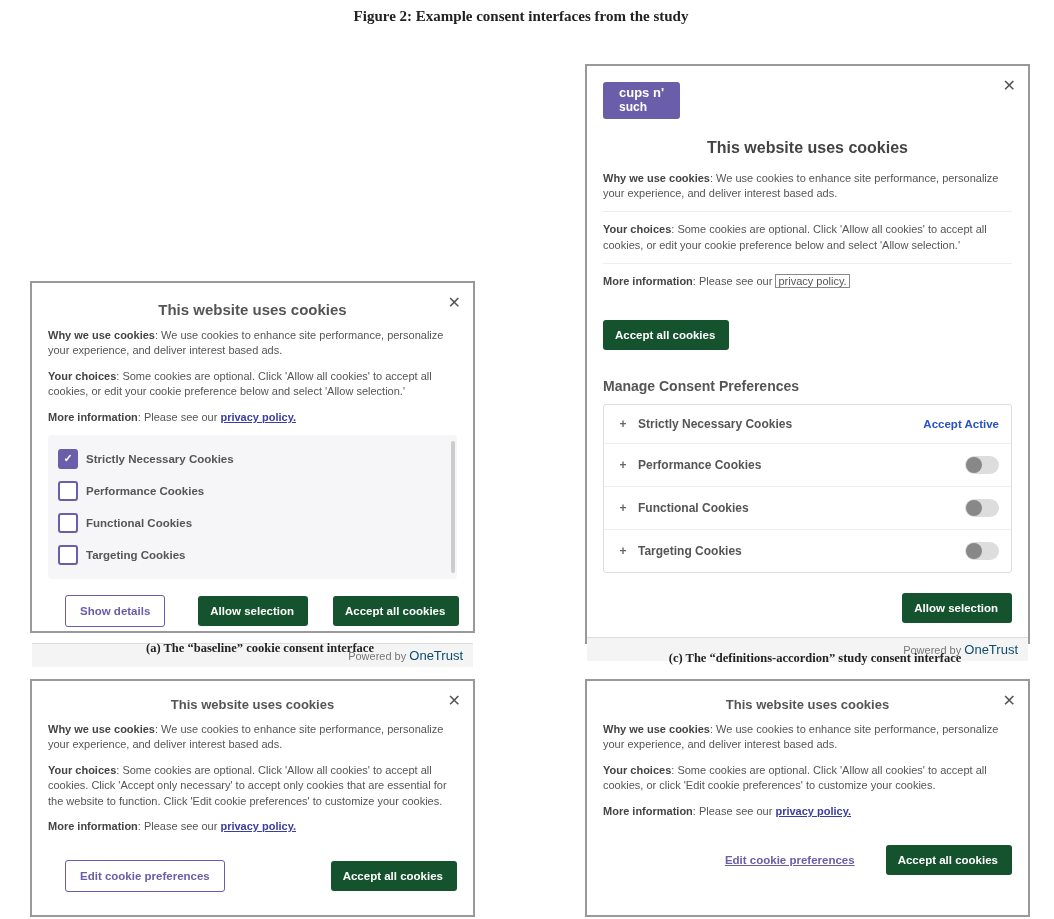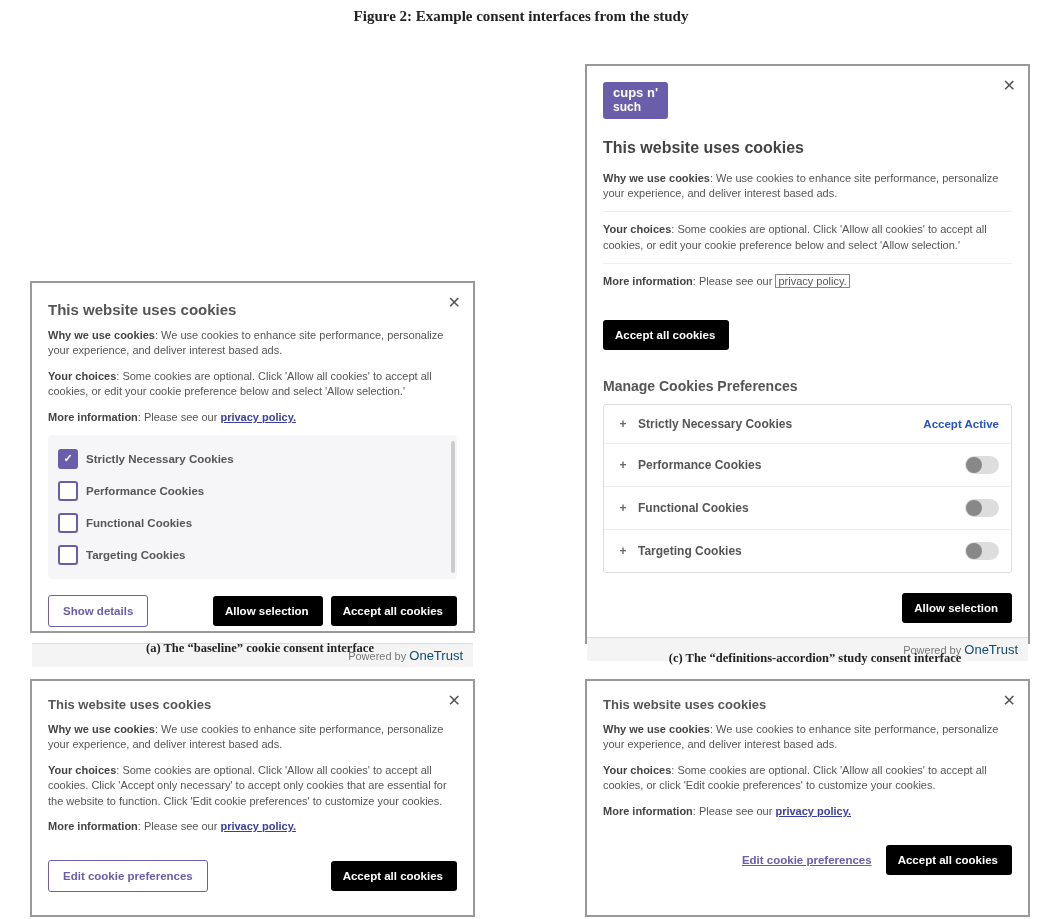--- a/index.html
+++ b/index.html
@@ -38,21 +38,21 @@
   
   #pa { left: 30px;  top: 252px; width: 445px; height: 352px; }
   #ca { left: 30px;  top: 612px; }
   #pb { left: 30px;  top: 650px; width: 445px; height: 238px; }
   #pc { left: 585px; top: 35px;  width: 445px; height: 580px; }
   #cc { left: 585px; top: 622px; }
   #pd { left: 585px; top: 650px; width: 445px; height: 238px; }
 
   .inner { padding: 12px 16px 0 16px; font-size: 11px; color: #555; }
   .close { position: absolute; right: 12px; top: 10px; font-size: 16px; color: #555; cursor: pointer; }
-  .dlg-title { font-weight: 700; font-size: 15px; color: #555; margin: 6px 0 10px 0;}
+  .dlg-title { font-weight: 700; font-size: 15px; color: #555; margin: 6px 0 10px 0; text-align: center;}
   .para { margin: 6px 0 10px 0; line-height: 1.4; }
   .para b { color: #444; }
   .link { color: #3a3e9e; text-decoration: underline; font-weight: 700; cursor:pointer;}
   .link-box { border: 1px solid #888; padding: 0 2px; color:#555; font-size:11px; cursor:pointer;}
 
   .cookie-list {
     background: #f6f6f8;
     border-radius: 4px;
     padding: 8px 10px;
     margin-top: 4px;
@@ -66,30 +66,31 @@
   .btnrow { display:flex; gap:8px; padding: 16px; align-items:center;}
   .spacer { flex:1;}
   .btn {
     border: none;
     padding: 9px 14px;
     font-size: 11.5px;
     font-weight: 700;
     border-radius: 3px;
     cursor: pointer;
     white-space: nowrap;
-  }
-  .btn.primary { background:#000000; color:#fff;padding-left:12px;}
+    margin-left: 17px;
+  }
+  .btn.primary { background:#14532d; color:#fff;padding-left:12px;}
   .btn.outline { background:#fff; color:#6a5da9; border:1.5px solid #6a5da9;}
   .btn.linklike { background:none; color:#6a5da9; text-decoration:underline; border:none; padding:9px 6px; font-weight:700;}
 
   .footer { background:#f4f4f4; text-align:right; font-size:11px; color:#777; padding:4px 10px; border-top:1px solid #ddd;}
   .footer .ot { color:#0c4a6e; font-weight:400; font-size:13px;}
 
   
-  .logo { display:inline-block; background:#6a5da9; color:#fff; font-weight:700; font-size:13px; padding:4px 10px; border-radius:3px; line-height:1.1; margin: 4px 0 14px 0;}
+  .logo { display:inline-block; background:#6a5da9; color:#fff; font-weight:700; font-size:13px; padding:4px 16px; border-radius:3px; line-height:1.1; margin: 4px 0 14px 0;}
   .logo .l2 { font-size:12px;}
   #pc .dlg-title { font-size:16px; color:#444; margin-bottom:14px;}
   #pc .para { border-bottom:1px solid #eee; padding-bottom:10px;}
   .mcp-title { font-weight:700; font-size:14px; color:#555; margin: 24px 0 10px 0;}
   .accordion { border:1px solid #ddd; border-radius:3px;}
   .acc-row { display:flex; align-items:center; padding:12px 12px; border-top:1px solid #eee; font-weight:700; color:#555; font-size:12px;}
   .acc-row:first-child { border-top:none;}
   .plus { width:14px; text-align:center; margin-right:8px; color:#666;}
   .always { margin-left:auto; color:#2851c9; font-weight:700; font-size:11.5px;}
   .toggle { margin-left:auto; width:34px; height:18px; background:#ddd; border-radius:10px; position:relative;}
@@ -150,21 +151,21 @@
     <span class="close">✕</span>
     <div class="inner">
       <div class="logo"><span>cups n'</span><br><span class="l2">such</span></div>
       <div class="dlg-title">This website uses cookies</div>
       <div class="para"><b>Why we use cookies</b><span>: We use cookies to enhance site performance, personalize your experience, and deliver interest based ads.</span></div>
       <div class="para"><b>Your choices</b><span>: Some cookies are optional. Click 'Allow all cookies' to accept all cookies, or edit your cookie preference below and select 'Allow selection.'</span></div>
       <div class="para" style="border-bottom:none"><b>More information</b><span>: Please see our  </span><span class="link-box">privacy policy.</span></div>
 
       <button class="btn primary" style="margin:10px 0 4px 0">Accept all cookies</button>
 
-      <div class="mcp-title">Manage Cookies Preferences</div>
+      <div class="mcp-title">Manage Consent Preferences</div>
       <div class="accordion">
         <div class="acc-row">
           <span class="plus">+</span>
           <span>Strictly Necessary Cookies</span>
           <span class="always">Accept Active</span>
         </div>
         <div class="acc-row">
           <span class="plus">+</span>
           <span>Performance Cookies</span>
           <span class="toggle">

